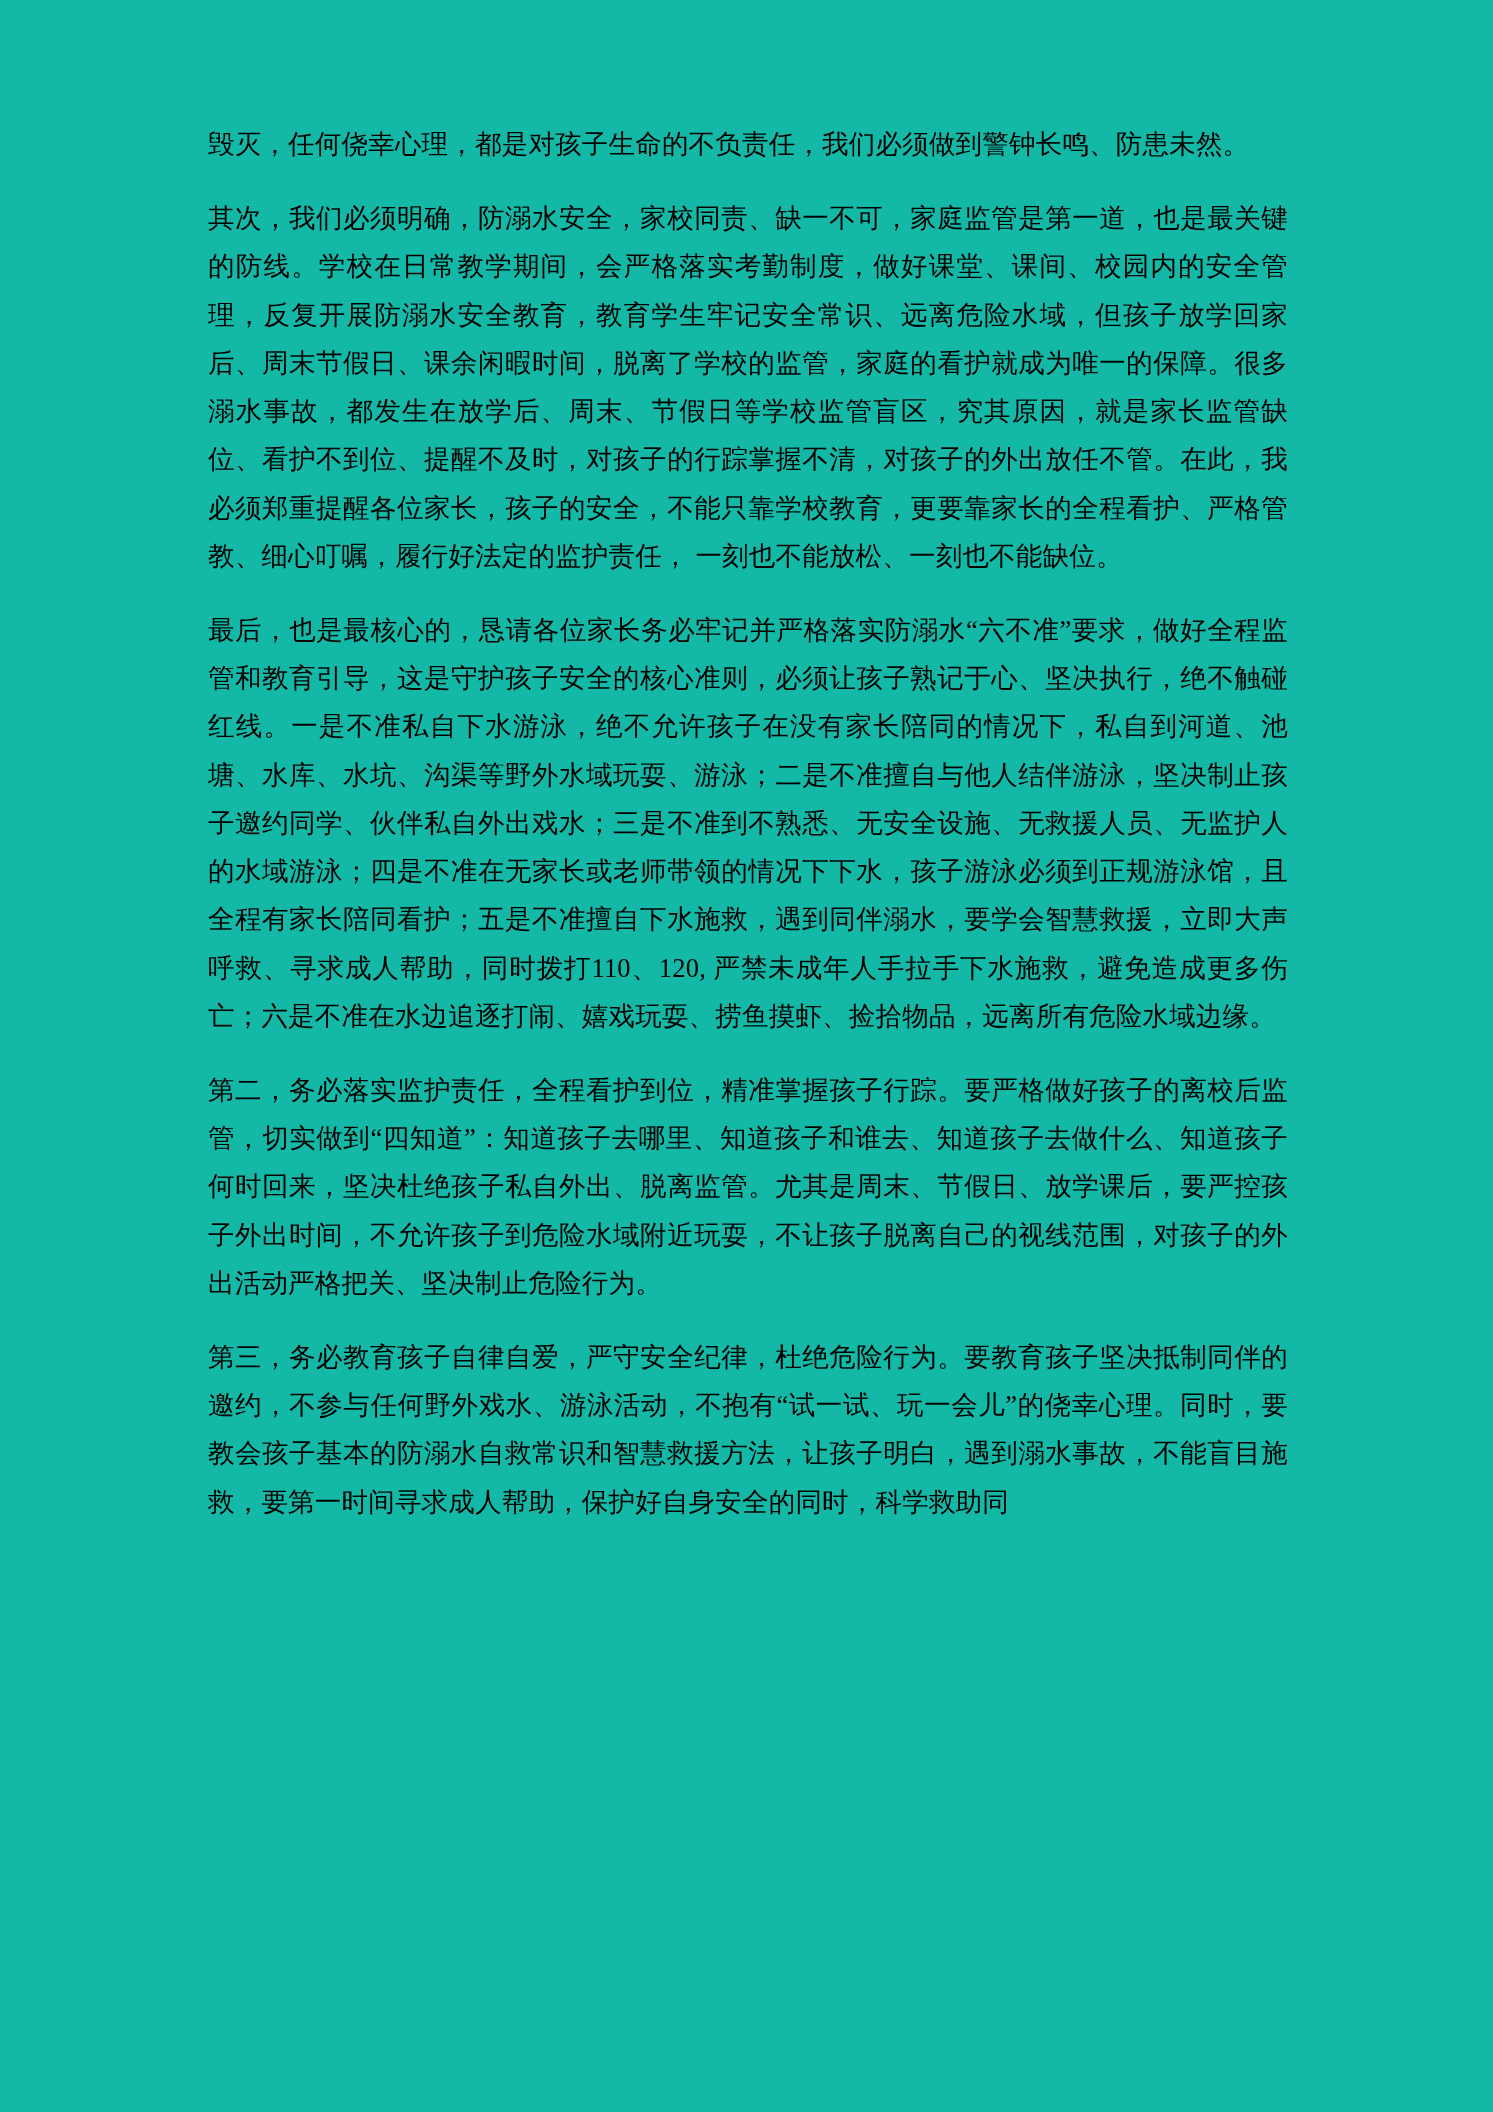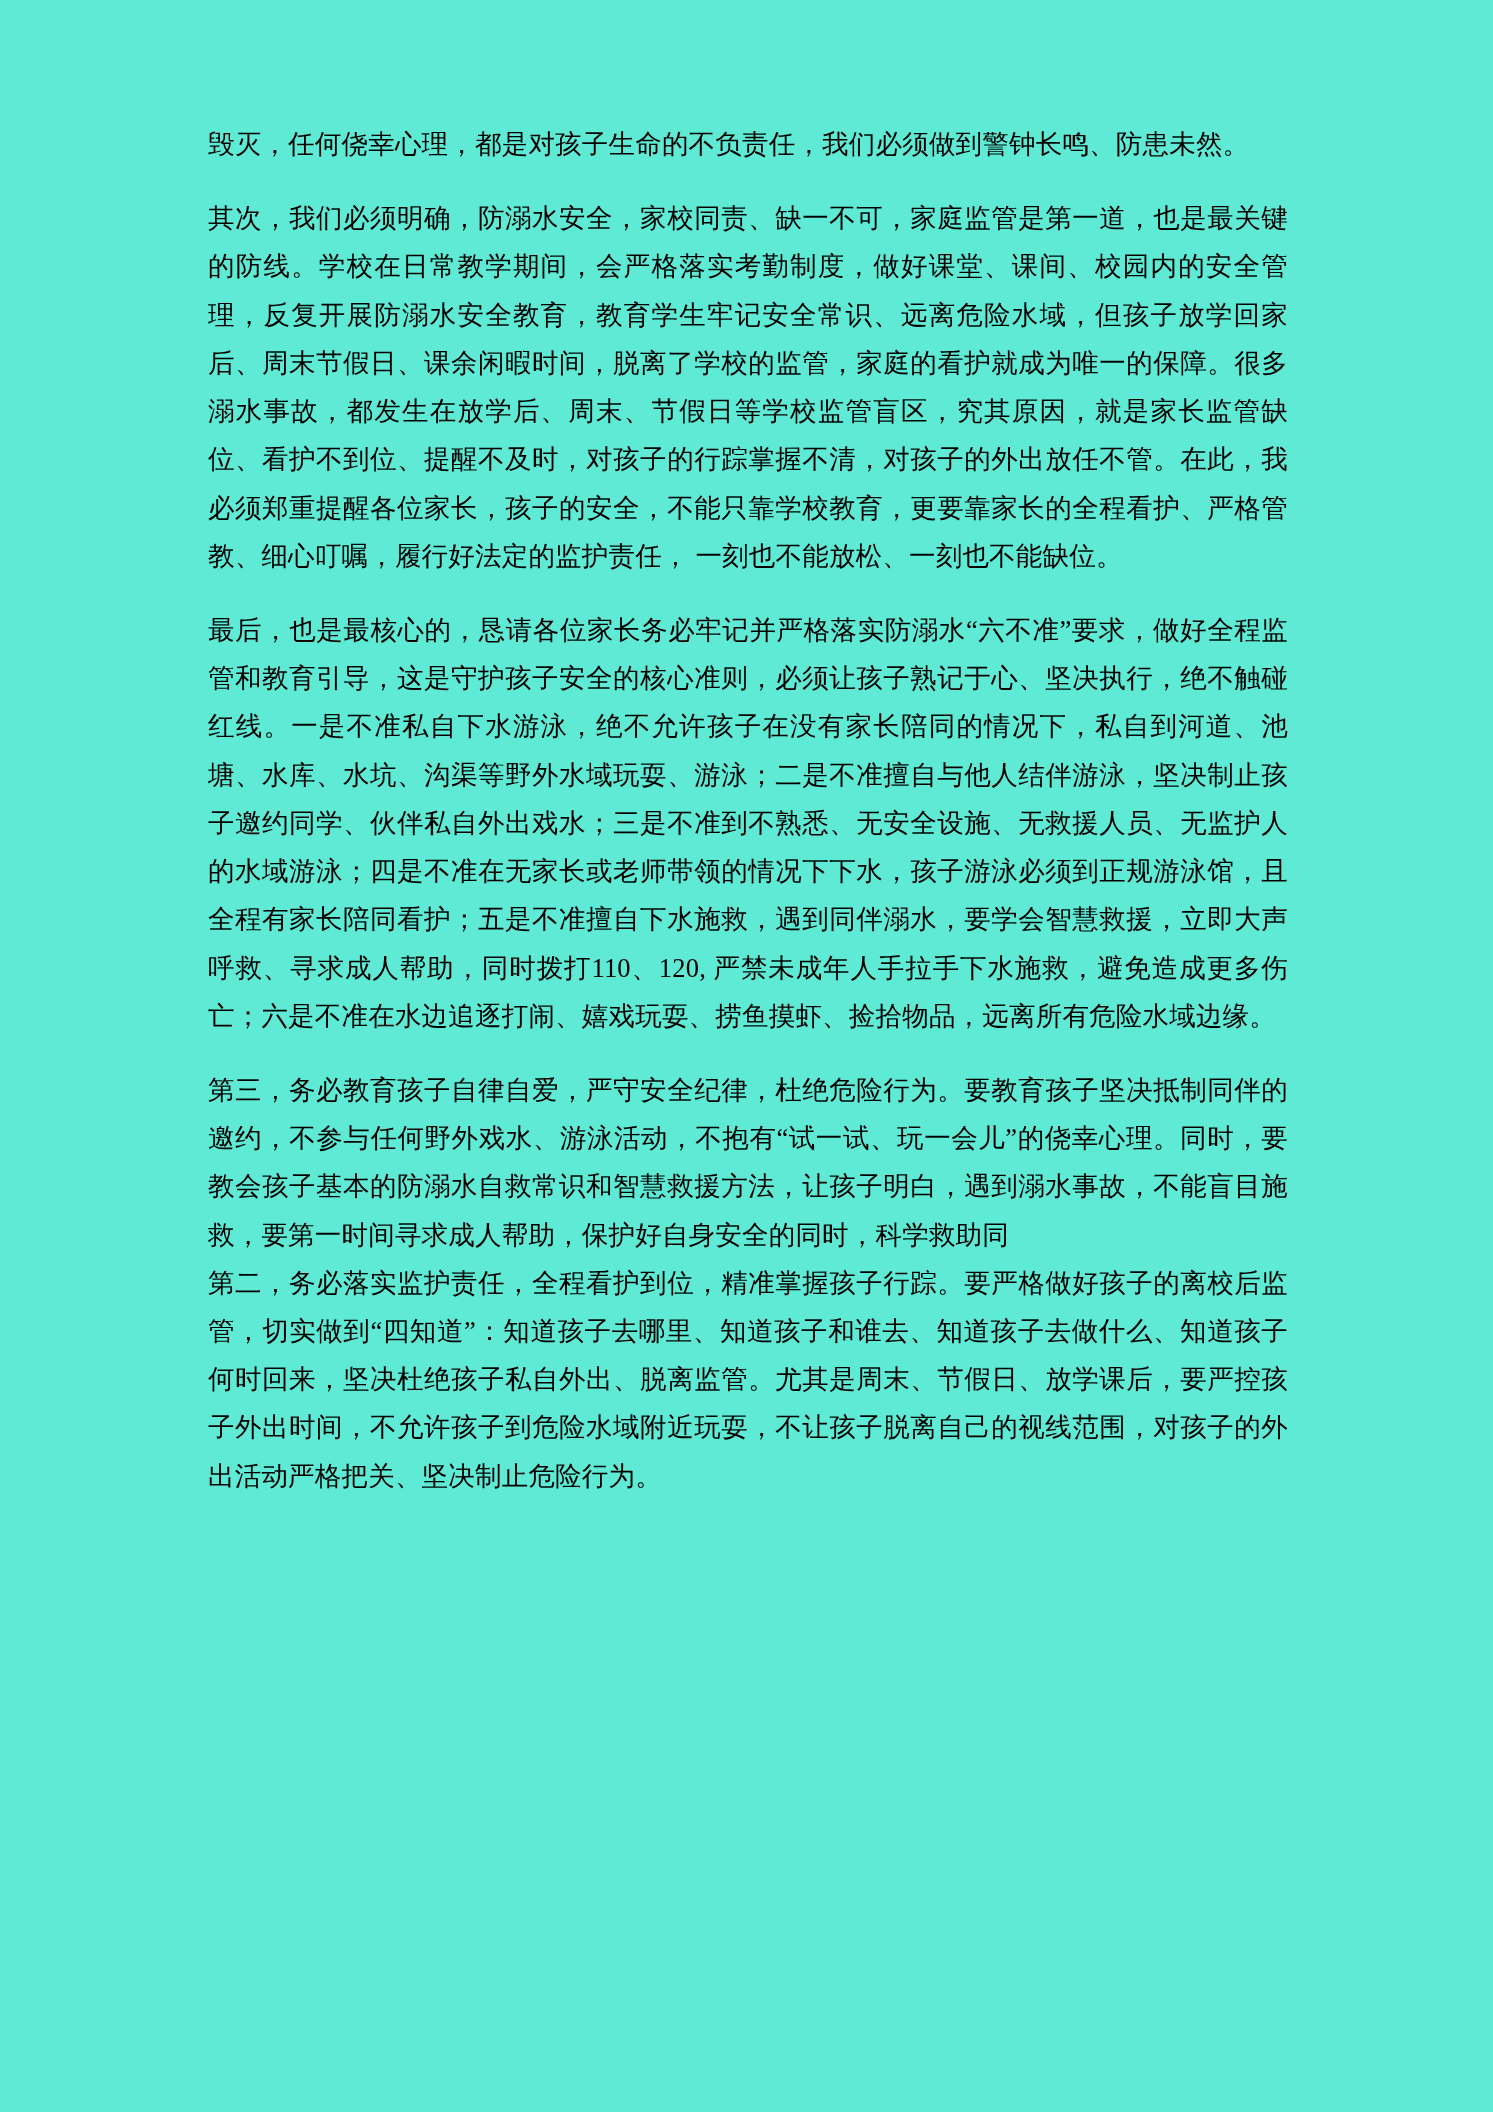--- a/index.html
+++ b/index.html
@@ -11,21 +11,21 @@
     width: 1493px;
     min-height: 2112px;
     font-family: "Liberation Serif", "DejaVu Serif", serif;
     color: #000000;
   }
   .page {
     width: 1493px;
     min-height: 2112px;
     box-sizing: border-box;
     padding: 120px 208px 100px 208px;
-    background: #5eead4;
+    background: #14b8a6;
   }
   .doc-body {
     width: 1080px;
   }
   p.para {
     margin: 0 0 26px 0;
     font-size: 26.5px;
     line-height: 1.82;
     text-align: justify;
     text-justify: inter-ideograph;
@@ -38,16 +38,16 @@
   }
 </style>
 </head>
 <body>
 
 <div class="page">
   <div class="doc-body">
     <p class="para">毁灭，任何侥幸心理，都是对孩子生命的不负责任，我们必须做到警钟长鸣、防患未然。</p>
     <p class="para">其次，我们必须明确，防溺水安全，家校同责、缺一不可，家庭监管是第一道，也是最关键的防线。学校在日常教学期间，会严格落实考勤制度，做好课堂、课间、校园内的安全管理，反复开展防溺水安全教育，教育学生牢记安全常识、远离危险水域，但孩子放学回家后、周末节假日、课余闲暇时间，脱离了学校的监管，家庭的看护就成为唯一的保障。很多溺水事故，都发生在放学后、周末、节假日等学校监管盲区，究其原因，就是家长监管缺位、看护不到位、提醒不及时，对孩子的行踪掌握不清，对孩子的外出放任不管。在此，我必须郑重提醒各位家长，孩子的安全，不能只靠学校教育，更要靠家长的全程看护、严格管教、细心叮嘱，履行好法定的监护责任， 一刻也不能放松、一刻也不能缺位。</p>
     <p class="para">最后，也是最核心的，恳请各位家长务必牢记并严格落实防溺水“六不准”要求，做好全程监管和教育引导，这是守护孩子安全的核心准则，必须让孩子熟记于心、坚决执行，绝不触碰红线。一是不准私自下水游泳，绝不允许孩子在没有家长陪同的情况下，私自到河道、池塘、水库、水坑、沟渠等野外水域玩耍、游泳；二是不准擅自与他人结伴游泳，坚决制止孩子邀约同学、伙伴私自外出戏水；三是不准到不熟悉、无安全设施、无救援人员、无监护人的水域游泳；四是不准在无家长或老师带领的情况下下水，孩子游泳必须到正规游泳馆，且全程有家长陪同看护；五是不准擅自下水施救，遇到同伴溺水，要学会智慧救援，立即大声呼救、寻求成人帮助，同时拨打110、120, 严禁未成年人手拉手下水施救，避免造成更多伤亡；六是不准在水边追逐打闹、嬉戏玩耍、捞鱼摸虾、捡拾物品，远离所有危险水域边缘。</p>
+    <p class="para">第二，务必落实监护责任，全程看护到位，精准掌握孩子行踪。要严格做好孩子的离校后监管，切实做到“四知道”：知道孩子去哪里、知道孩子和谁去、知道孩子去做什么、知道孩子何时回来，坚决杜绝孩子私自外出、脱离监管。尤其是周末、节假日、放学课后，要严控孩子外出时间，不允许孩子到危险水域附近玩耍，不让孩子脱离自己的视线范围，对孩子的外出活动严格把关、坚决制止危险行为。</p>
     <p class="para last">第三，务必教育孩子自律自爱，严守安全纪律，杜绝危险行为。要教育孩子坚决抵制同伴的邀约，不参与任何野外戏水、游泳活动，不抱有“试一试、玩一会儿”的侥幸心理。同时，要教会孩子基本的防溺水自救常识和智慧救援方法，让孩子明白，遇到溺水事故，不能盲目施救，要第一时间寻求成人帮助，保护好自身安全的同时，科学救助同</p>
-    <p class="para">第二，务必落实监护责任，全程看护到位，精准掌握孩子行踪。要严格做好孩子的离校后监管，切实做到“四知道”：知道孩子去哪里、知道孩子和谁去、知道孩子去做什么、知道孩子何时回来，坚决杜绝孩子私自外出、脱离监管。尤其是周末、节假日、放学课后，要严控孩子外出时间，不允许孩子到危险水域附近玩耍，不让孩子脱离自己的视线范围，对孩子的外出活动严格把关、坚决制止危险行为。</p>
   </div>
 </div>
 
 </body></html>

